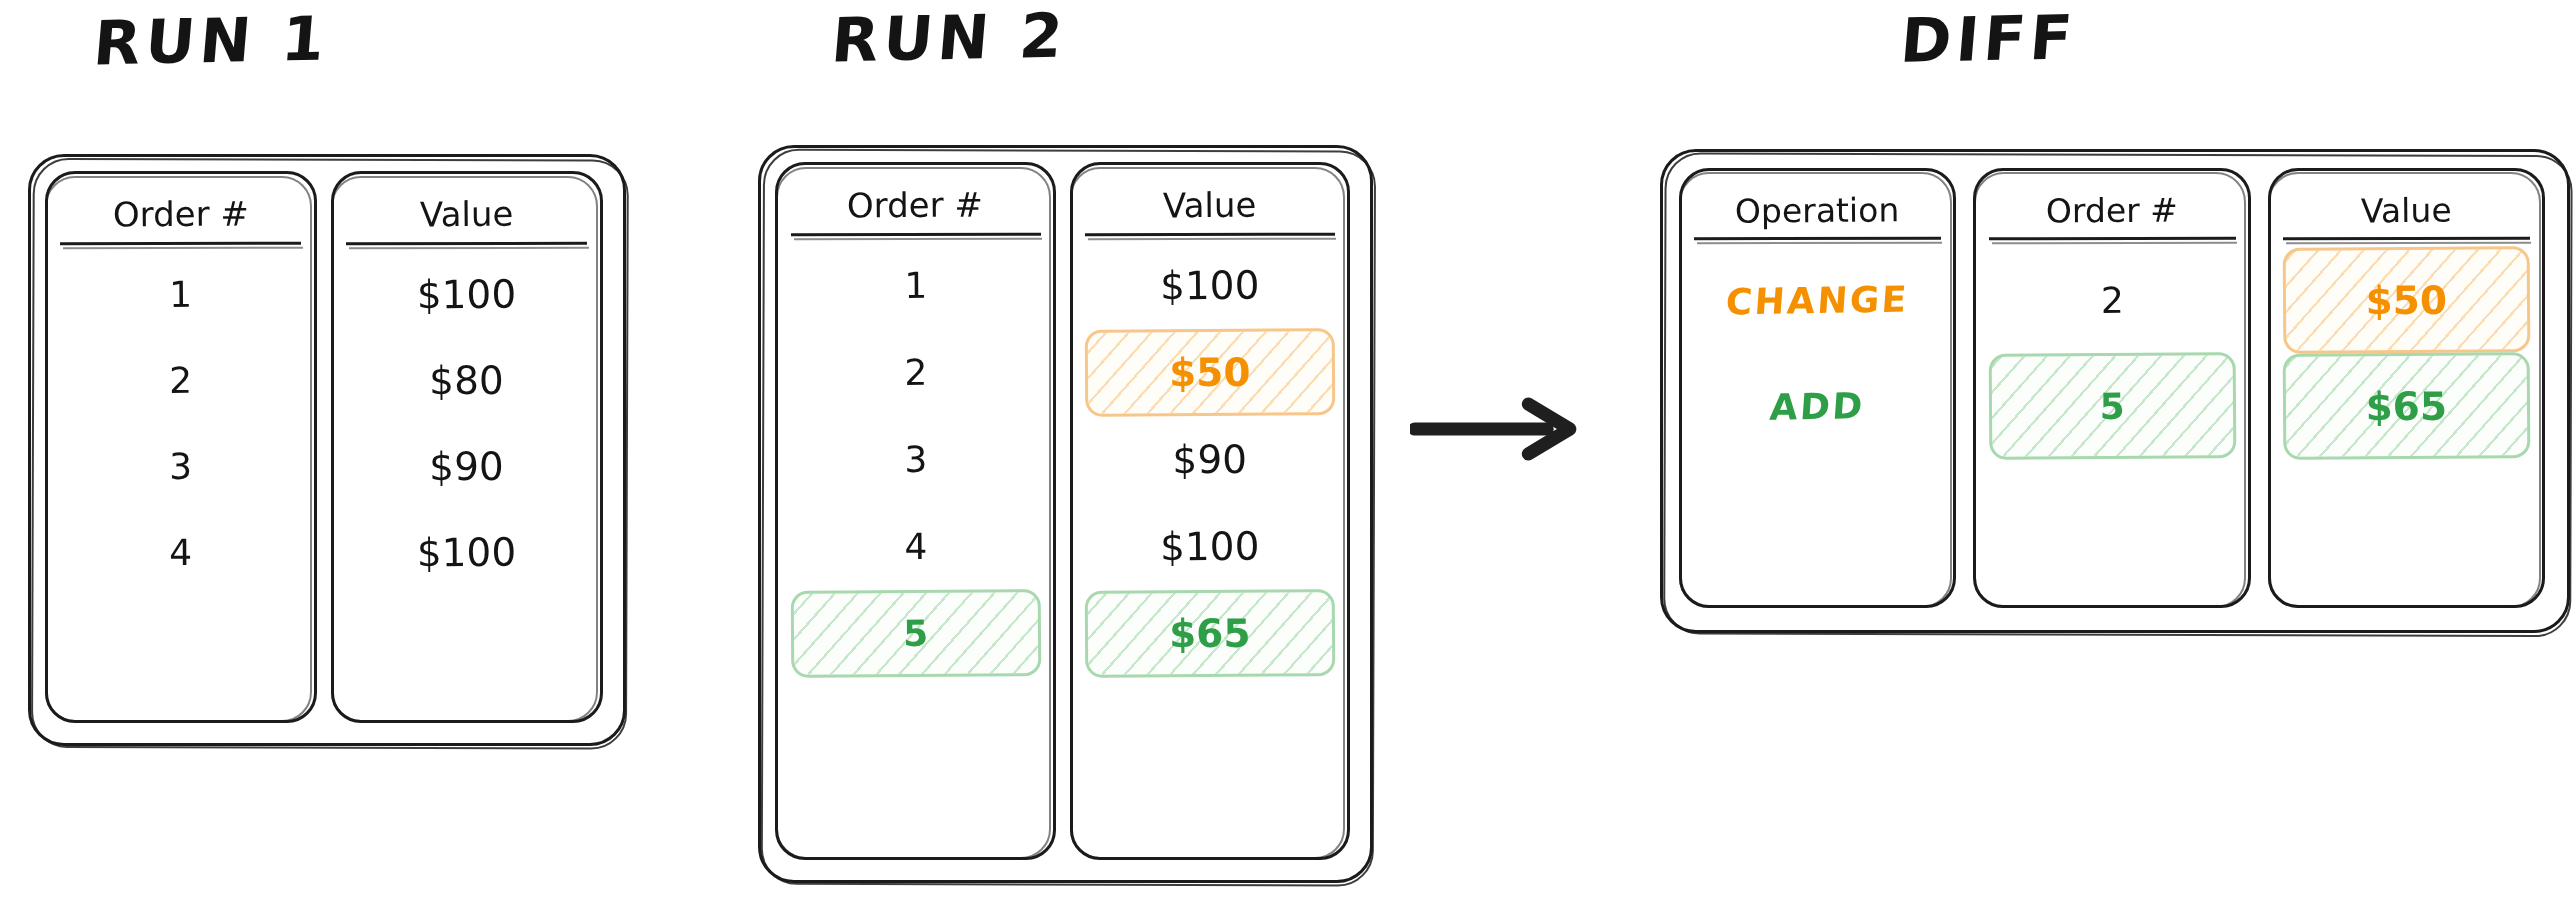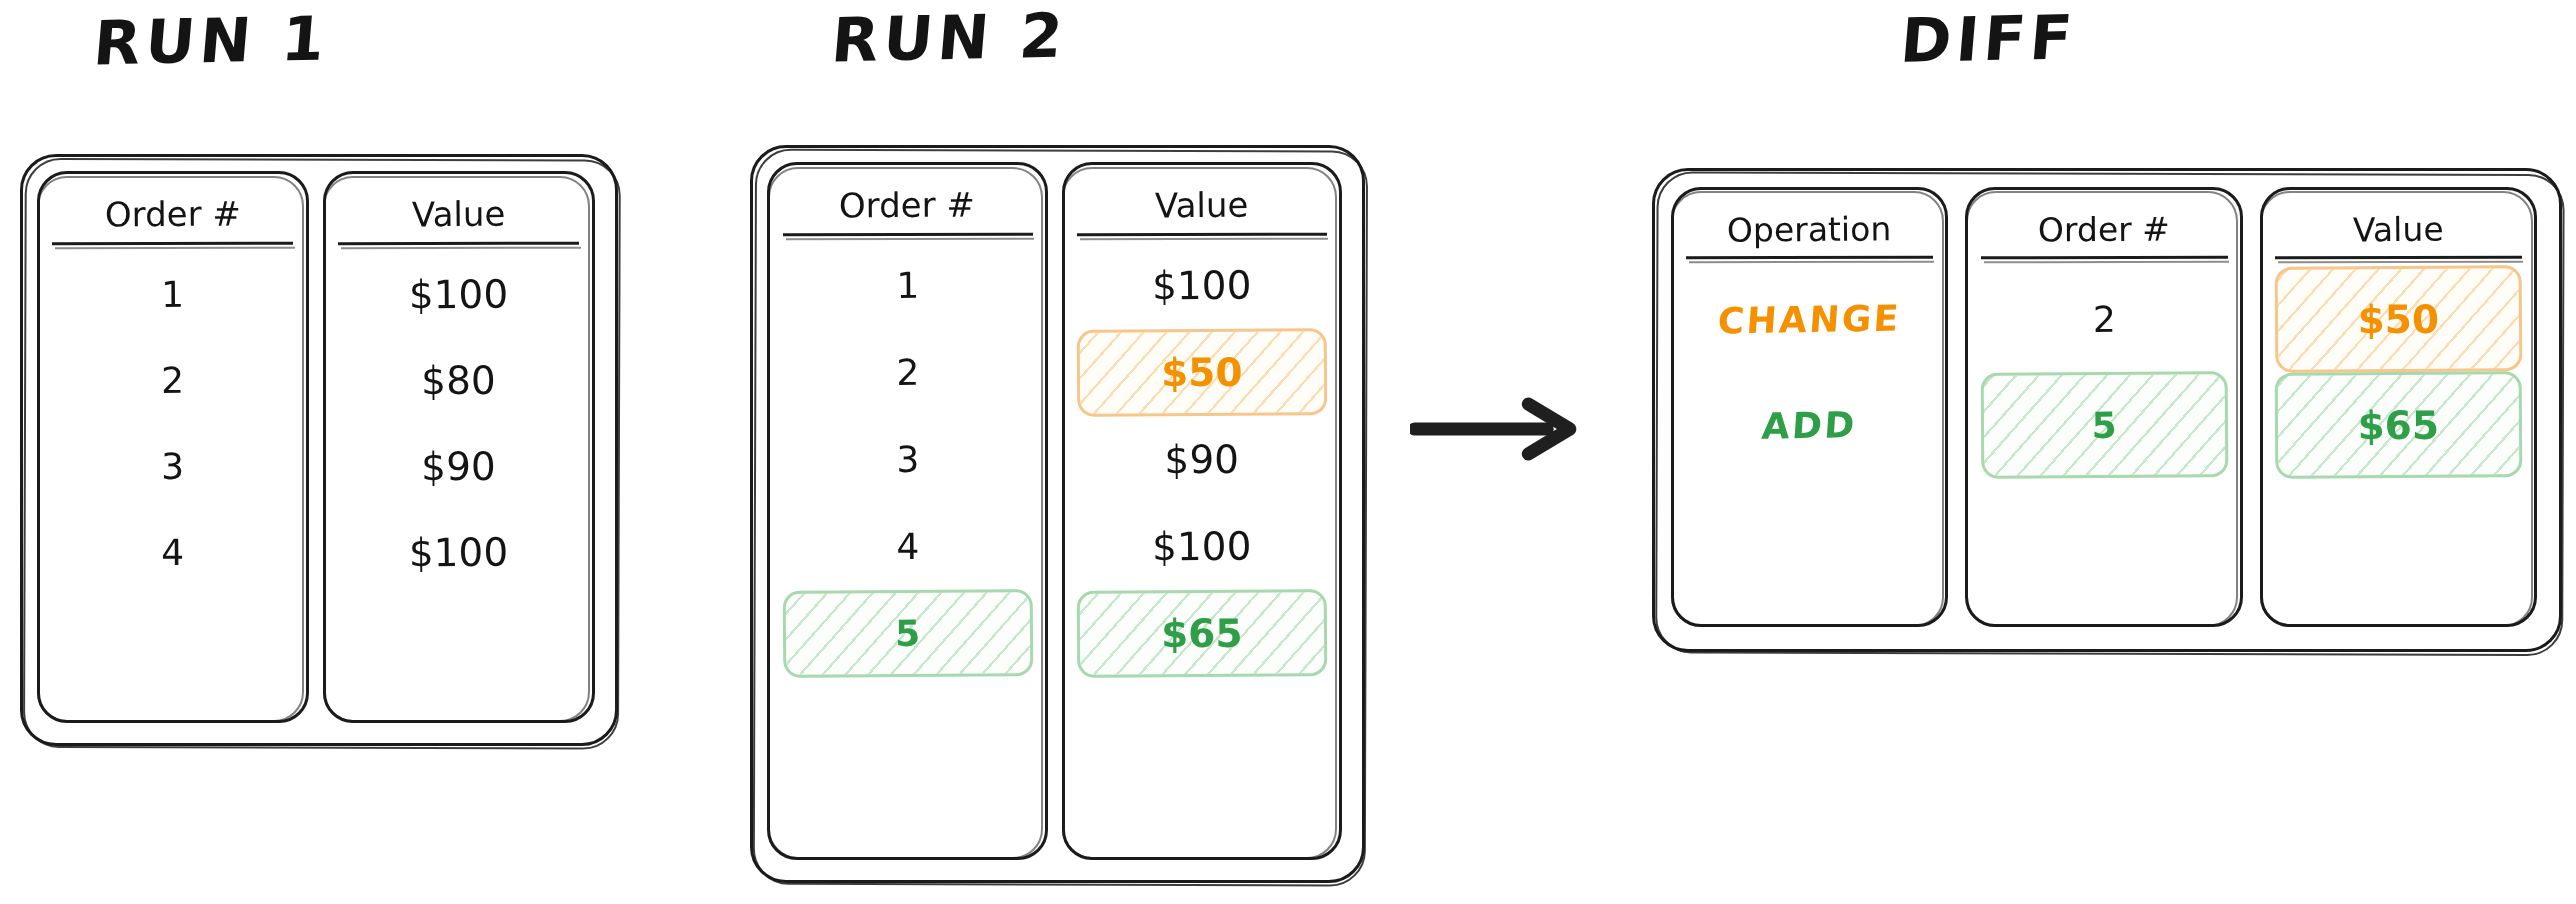--- a/index.html
+++ b/index.html
@@ -21,21 +21,21 @@
     color:#141414;
     letter-spacing:4.7px;
     white-space:nowrap;
     transform:skewX(-6deg) rotate(-1.2deg);
   }
   #title-run1{left:94px;top:4.7px;}
   #title-run2{left:832px;top:1.6px;}
   #title-diff{left:1901px;top:3.1px;}
 
   
-  .panel{position:absolute;}
+  .panel{position:absolute;margin-left:8px;}
   .panel .shell{
     position:absolute;left:0;top:0;width:100%;height:100%;
     border:3.1px solid #1b1b1b;
     border-radius:36px;
   }
   .panel .shell.ghost{
     transform:translate(3.9px,4.7px) rotate(0.18deg);
     border-width:2.3px;
     opacity:.85;
   }
@@ -143,21 +143,21 @@
   
   #flow-arrow{
     position:absolute;
     left:1410px;top:390px;
     width:187px;height:78px;
   }
 
   
   #panel-run1{left:19.5px;top:154px;width:592px;height:586px;}
   #panel-run2{left:750px;top:145px;width:609px;height:732px;}
-  #panel-diff{left:1652px;top:168px;width:904px;height:478px;}
+  #panel-diff{left:1652px;top:149px;width:904px;height:478px;}
 
   #panel-run1 .col{padding-top:20px;}
   #panel-run1 .cell{height:86px;}
   #panel-run2 .cell{height:87px;}
   #panel-diff .cell{height:106px;}
 
   #panel-diff .cols{gap:17px;padding:18.7px;}
   #panel-diff .colhead{font-size:33px;}
 </style>
 </head>

